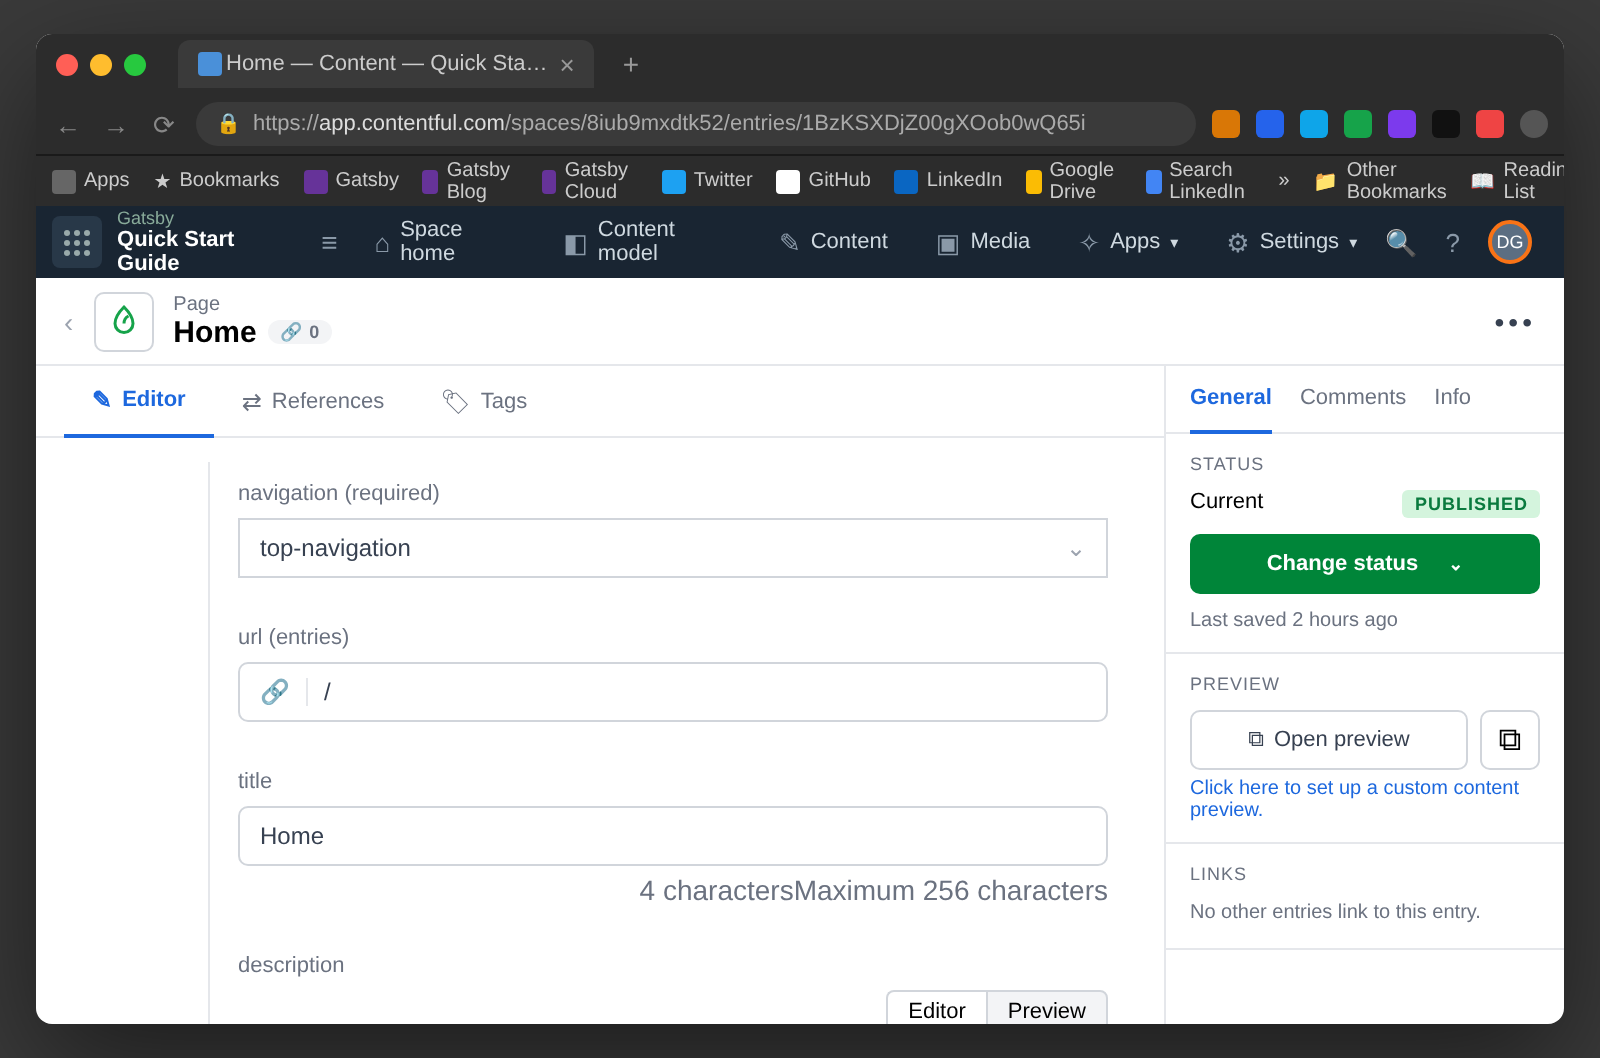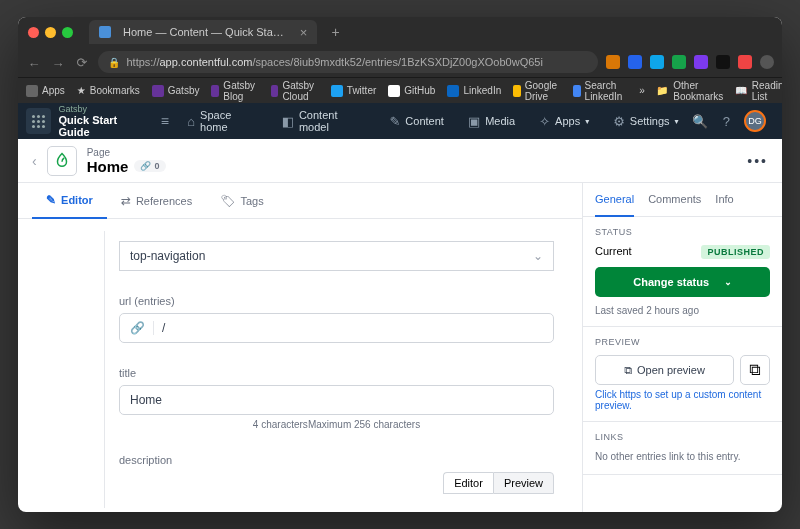--- a/index.html
+++ b/index.html
@@ -1,20 +1,20 @@
 <!DOCTYPE html>
 <html><head>
 <meta charset="utf-8">
 <style>
 *{margin:0;padding:0;box-sizing:border-box;font-family:-apple-system,BlinkMacSystemFont,"Segoe UI",Helvetica,Arial,sans-serif}
 body{background:#3a3a3a;display:flex;align-items:center;justify-content:center;height:529px;width:800px}
 .window{width:764px;height:495px;background:#fff;border-radius:8px;box-shadow:0 20px 60px rgba(0,0,0,.5);overflow:hidden;display:flex;flex-direction:column}
 .titlebar{background:#2c2c2c;height:30px;display:flex;align-items:center;padding:0 10px;gap:6px}
 .tl{width:11px;height:11px;border-radius:50%}.tl.r{background:#ff5f56}.tl.y{background:#ffbd2e}.tl.g{background:#27c93f}
-.tab{background:#3a3a3a;height:24px;border-radius:6px 6px 0 0;margin-left:10px;display:flex;align-items:center;padding:0 10px;gap:12px;color:#ccc;font-size:11px}
+.tab{background:#3a3a3a;height:24px;border-radius:6px 6px 0 0;margin-left:10px;display:flex;align-items:center;padding:0 10px;gap:2px;color:#ccc;font-size:11px}
 .tab .fav{width:12px;height:12px;background:#4a90d9;border-radius:2px}
 .tab .x{margin-left:4px;font-size:13px;color:#999}
 .plus{color:#999;margin-left:8px;font-size:14px}
 .urlbar{background:#2c2c2c;height:30px;display:flex;align-items:center;padding:0 8px;gap:8px}
 .nav-ico{color:#888;font-size:13px;width:16px;text-align:center}
 .urlbox{flex:1;background:#3a3a3a;border-radius:14px;height:22px;display:flex;align-items:center;padding:0 10px;color:#aaa;font-size:11px;gap:6px}
 .lock{color:#888;font-size:10px}
 .urlhost{color:#ddd}
 .ext{display:flex;gap:8px;align-items:center}
 .ext-ico{width:14px;height:14px;border-radius:3px}
@@ -45,29 +45,29 @@
 .tabs{display:flex;border-bottom:1px solid #e5e7eb;padding:0 14px;gap:0}
 .tabs .t{padding:10px 14px;font-size:11px;color:#6b7280;display:flex;align-items:center;gap:5px;cursor:pointer}
 .tabs .t.active{color:#1d68de;border-bottom:2px solid #1d68de;margin-bottom:-1px;font-weight:600}
 .t-ico{font-size:12px}
 .fields{flex:1;overflow-y:auto;padding:12px 0}
 .field{border-left:1px solid #e5e7eb;margin-left:86px;padding:10px 28px 14px 14px;position:relative}
 .flabel{font-size:11px;color:#6b7280;margin-bottom:6px}
 .sel{border:1px solid #d1d5db;border-radius:0;height:30px;display:flex;align-items:center;padding:0 10px;font-size:12px;justify-content:space-between;color:#374151}
 .inp{border:1px solid #d1d5db;border-radius:5px;height:30px;display:flex;align-items:center;padding:0 10px;font-size:12px;color:#374151;gap:8px}
 .inp .pre{color:#9ca3af;border-right:1px solid #e5e7eb;padding-right:8px}
-.meta{display:flex;justify-content:center;font-size:10px;color:#6b7280;margin-top:4px}
+.meta{display:flex;justify-content:flex-end;font-size:14px;color:#6b7280;margin-top:4px}
 .rte-tabs{display:flex;justify-content:flex-end;gap:0;margin-bottom:0}
 .rte-tab{border:1px solid #d1d5db;padding:4px 10px;font-size:11px;background:#fff}
 .rte-tab:first-child{border-radius:4px 0 0 0;border-right:0}
 .rte-tab:last-child{border-radius:0 4px 0 0;background:#f3f4f6}
 .sidebar{width:200px;border-left:1px solid #e5e7eb;display:flex;flex-direction:column;overflow-y:auto}
 .side-tabs{display:flex;border-bottom:1px solid #e5e7eb;padding:0 12px;gap:14px}
 .side-tabs .st{padding:10px 0;font-size:11px;color:#6b7280}
-.side-tabs .st.active{color:#1d68de;border-bottom:2px solid #1d68de;margin-bottom:-1px;font-weight:400}
+.side-tabs .st.active{color:#1d68de;border-bottom:2px solid #1d68de;margin-bottom:-1px;font-weight:700}
 .section{padding:10px 12px;border-bottom:1px solid #e5e7eb}
 .sect-h{font-size:9px;letter-spacing:.5px;color:#6b7280;text-transform:uppercase;margin-bottom:8px}
 .status-row{display:flex;justify-content:space-between;align-items:flex-start;font-size:11px;margin-bottom:8px}
 .badge{background:#d4f4dd;color:#0a7a3e;padding:2px 6px;border-radius:3px;font-size:9px;font-weight:600;letter-spacing:.5px}
 .btn-primary{background:#008539;color:#fff;border:none;border-radius:5px;height:30px;width:100%;font-size:11px;font-weight:600;display:flex;align-items:center;justify-content:center;gap:15px}
 .saved{font-size:10px;color:#6b7280;margin-top:8px}
 .btn-sec{border:1px solid #d1d5db;border-radius:5px;height:30px;display:flex;align-items:center;justify-content:center;font-size:11px;color:#374151;gap:5px;flex:1}
 .preview-row{display:flex;gap:6px}
 .copy{width:30px;flex:none;display:flex;align-items:center;justify-content:center;border:1px solid #d1d5db;border-radius:5px}
 .note{font-size:10px;color:#6b7280;margin-top:8px;line-height:1.4}
@@ -239,20 +239,21 @@
             <span>References</span>
           </div>
         <div class="t">
             <span class="t-ico">🏷</span>
             <span>Tags</span>
           </div>
       </div>
 
       <div class="fields">
         <div class="field">
+          <div class="flabel">navigation (required)</div>
           <div class="sel">
             <span>top-navigation</span>
             <span style="color:#9ca3af">⌄</span>
           </div>
         </div>
 
         <div class="field">
           <div class="flabel">url (entries)</div>
           <div class="inp">
             <span class="pre">🔗</span>
@@ -304,21 +305,21 @@
 
       <div class="section">
         <div class="sect-h">PREVIEW</div>
         <div class="preview-row">
           <div class="btn-sec">
               <span>⧉</span>
               <span>Open preview</span>
             </div>
           <div class="copy">⧉</div>
         </div>
-        <a class="link">Click https to set up a custom content preview.</a>
+        <a class="link">Click here to set up a custom content preview.</a>
       </div>
 
       <div class="section">
         <div class="sect-h">LINKS</div>
         <div class="note">No other entries link to this entry.</div>
       </div>
 
       <div class="section" style="border-bottom:none">
         
       </div>

